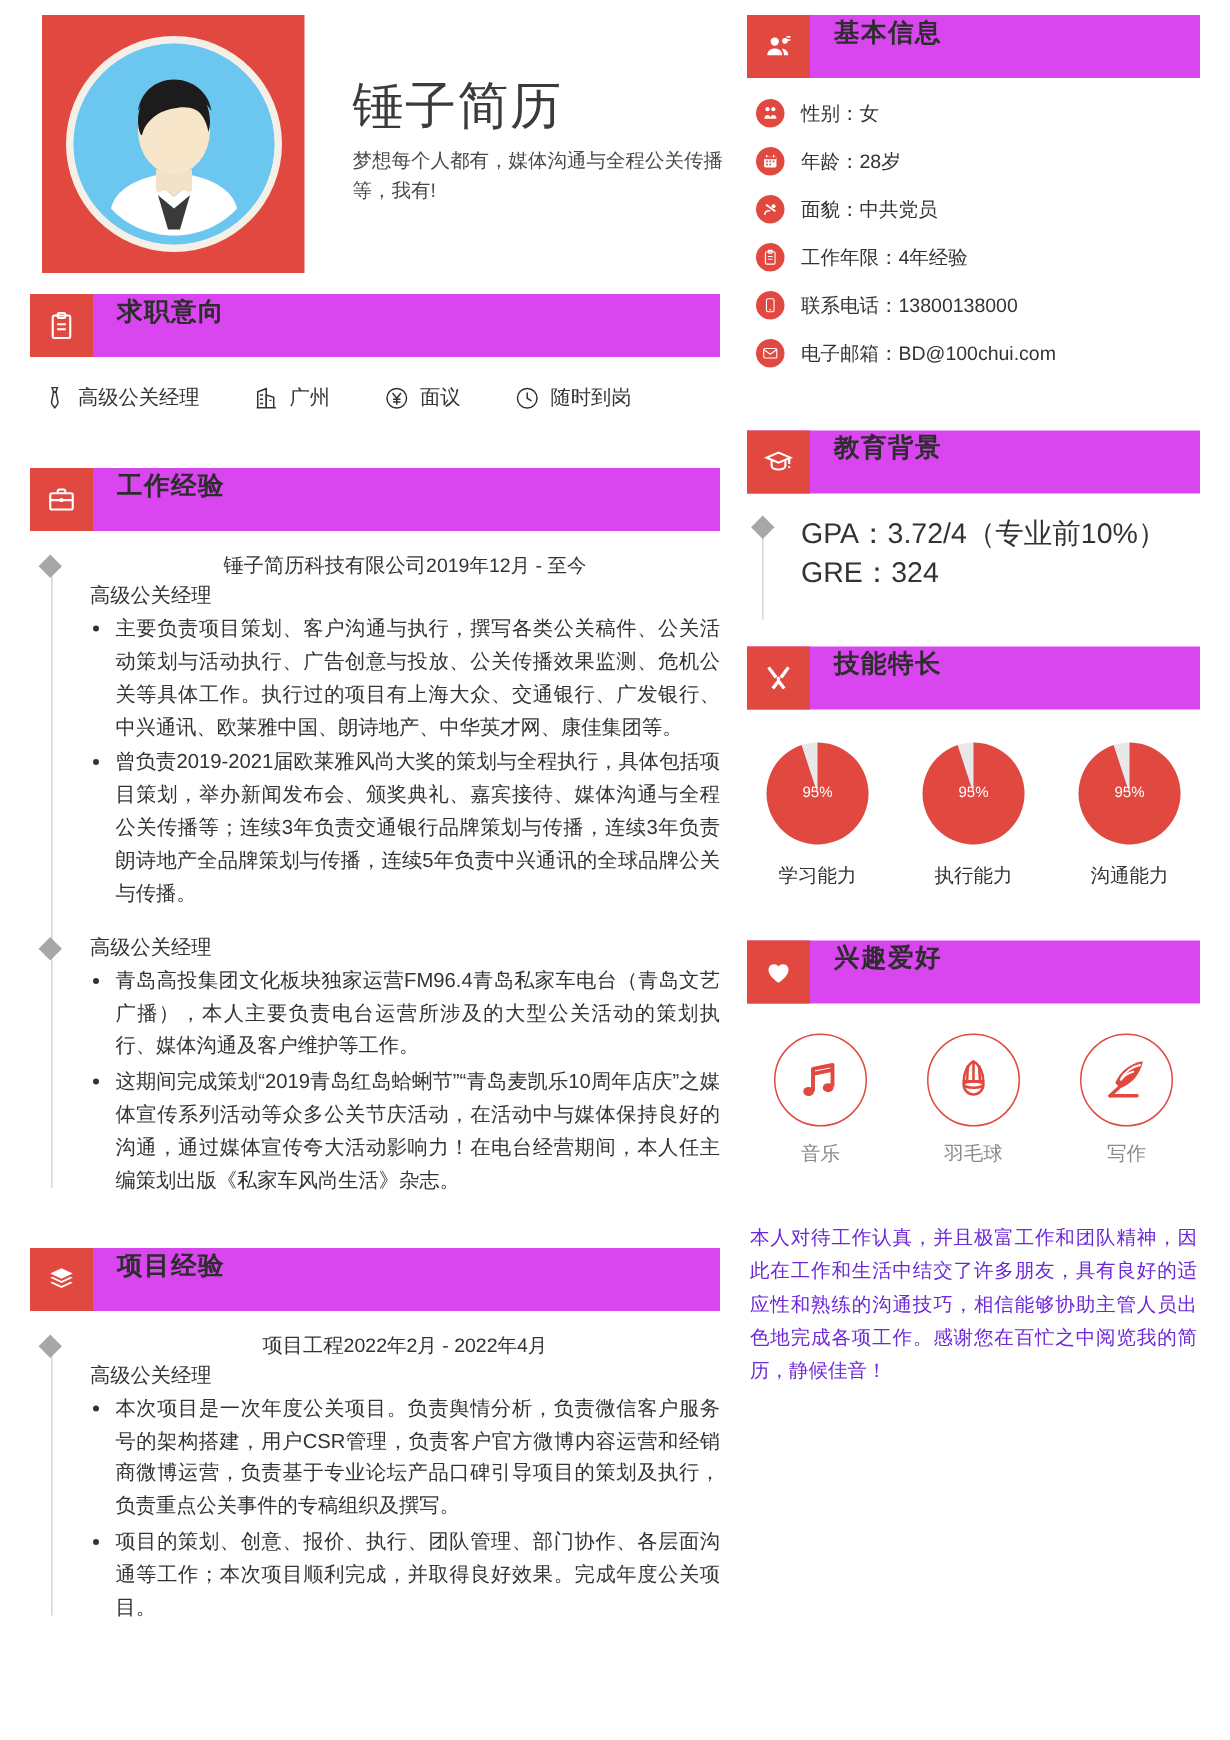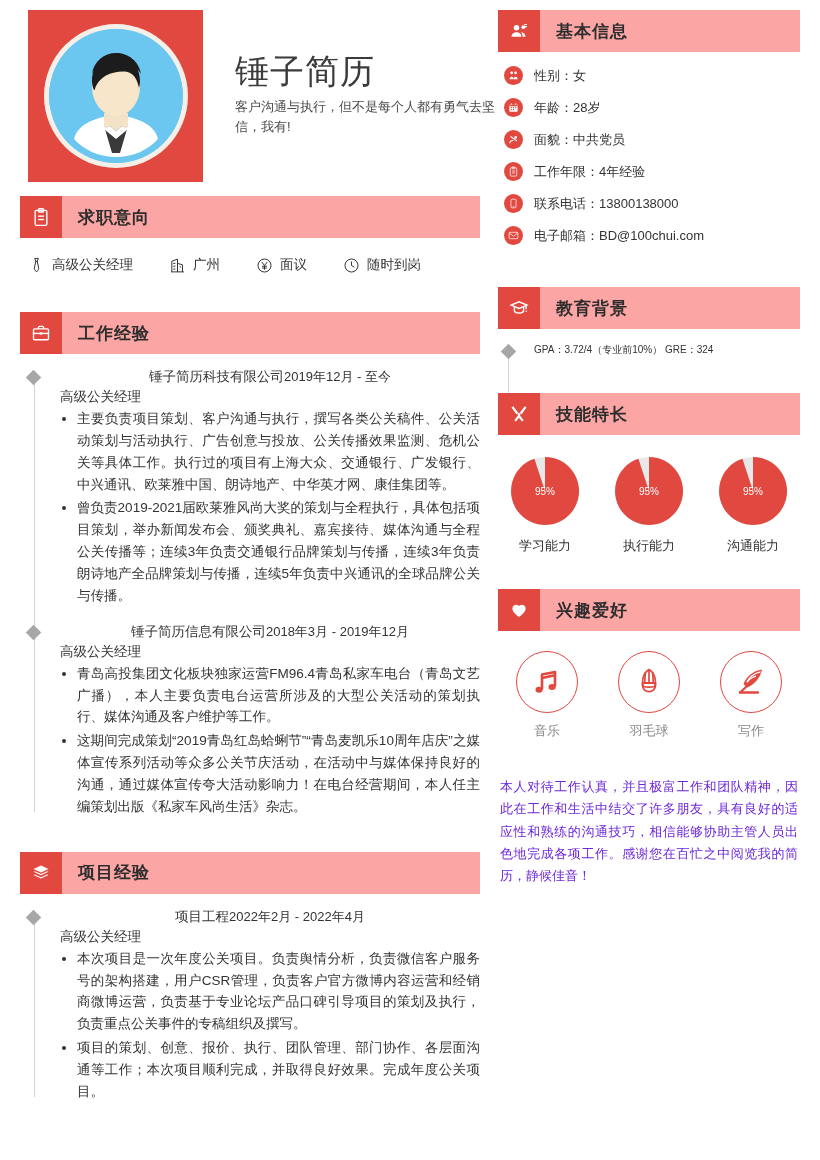--- a/index.html
+++ b/index.html
@@ -35,22 +35,22 @@
   .hero-name {
     font-size:34px; font-weight:400; color:#3b3b3b; letter-spacing:1px;
     line-height:1.15;
   }
   .hero-slogan {
     margin-top:6px; font-size:13px; color:#4a4a4a; line-height:1.55;
   }
 
   
   .sec-head {
-    position:relative; height:42px; background:#fca5a5;
-    display:flex; align-items:center;
+    position:relative; height:42px; background:#d946ef;
+    display:flex; 
   }
   .sec-icon {
     width:42px; height:42px; background:#E1483F;
     display:flex; align-items:center; justify-content:center;
     flex:0 0 42px;
   }
   .sec-icon svg { width:20px; height:20px; fill:none; stroke:#fff; stroke-width:1.7; }
   .sec-icon svg.fl { fill:#fff; stroke:none; }
   .sec-title {
     margin-left:16px; font-size:17px; font-weight:bold; color:#2d2d2d;
@@ -114,21 +114,21 @@
     width:1px; background:#d5d5d5;
   }
   .edu::after {
     content:""; position:absolute; left:5px; top:3px;
     width:11px; height:11px; background:#a7a7a7; transform:rotate(45deg);
   }
   .edu-top { display:flex; justify-content:space-between; align-items:baseline; }
   .edu-school { font-size:13px; color:#333; }
   .edu-date { font-size:13px; color:#333; white-space:nowrap; }
   .edu-major { font-size:13px; font-weight:bold; color:#2d2d2d; margin-top:3px; }
-  .edu-gpa { font-size:10px; color:#333; margin-top:9px; }
+  .edu-gpa { font-size:19px; color:#333; margin-top:9px; }
 
   
   .skills { display:flex; justify-content:space-between; margin-top:20px; padding:0 6px; }
   .skill { width:82px; text-align:center; }
   .ring { position:relative; width:72px; height:72px; margin:0 auto; }
   .ring svg { display:block; width:72px; height:72px; }
   .ring-val {
     position:absolute; left:0; right:0; top:50%; transform:translateY(-50%);
     text-align:center; font-size:10px; color:#fff;
   }
@@ -168,21 +168,21 @@
             <ellipse cx="67" cy="58" rx="24" ry="29" fill="#F7E6CA"></ellipse>
             <path d="M43 52c0-16 11-26 24-26s24 10 24 26c0 4-1 7-1 7s-2-12-9-15c-6-3-16-1-23 2-6 3-11 9-12 14-1 4-3-4-3-8z" fill="#1c1c1c"></path>
             <path d="M43 45c2-13 12-21 24-21s23 8 25 21c-4-7-12-12-25-12s-21 5-24 12z" fill="#1c1c1c"></path>
             <path d="M61 97l6 5 6-5 5 3-7 24h-8l-7-24z" fill="#3a3a3a"></path>
             <path d="M67 102l-6-5-6 3 12 10 12-10-6-3z" fill="#ffffff"></path>
           </svg>
         </div>
       </div>
       <div class="hero-text">
         <div class="hero-name">锤子简历</div>
-        <div class="hero-slogan">客户沟通与执行，但不是每个人都有勇气去坚信，我有!</div>
+        <div class="hero-slogan">梦想每个人都有，媒体沟通与全程公关传播等，我有!</div>
       </div>
     </div>
 
     <div style="margin-top:14px;">
       <div class="sec-head">
         <div class="sec-icon">
           <svg viewBox="0 0 24 24">
               <rect x="5" y="4" width="14" height="18" rx="1.5"></rect>
               <rect x="9" y="2" width="6" height="4" rx="1"></rect>
               <line x1="8.5" y1="11" x2="15.5" y2="11"></line>
@@ -258,24 +258,20 @@
             <span class="tl-org">锤子简历科技有限公司</span>
             <span class="tl-date">2019年12月 - 至今</span>
           </div>
           <div class="tl-role">高级公关经理</div>
           <ul class="tl-bullets">
             <li>主要负责项目策划、客户沟通与执行，撰写各类公关稿件、公关活动策划与活动执行、广告创意与投放、公关传播效果监测、危机公关等具体工作。执行过的项目有上海大众、交通银行、广发银行、中兴通讯、欧莱雅中国、朗诗地产、中华英才网、康佳集团等。</li>
             <li>曾负责2019-2021届欧莱雅风尚大奖的策划与全程执行，具体包括项目策划，举办新闻发布会、颁奖典礼、嘉宾接待、媒体沟通与全程公关传播等；连续3年负责交通银行品牌策划与传播，连续3年负责朗诗地产全品牌策划与传播，连续5年负责中兴通讯的全球品牌公关与传播。</li>
           </ul>
         </div>
         <div class="tl-entry">
-          <div class="tl-top">
-            <span class="tl-org">锤子简历信息有限公司</span>
-            <span class="tl-date">2018年3月 - 2019年12月</span>
-          </div>
           <div class="tl-role">高级公关经理</div>
           <ul class="tl-bullets">
             <li>青岛高投集团文化板块独家运营FM96.4青岛私家车电台（青岛文艺广播），本人主要负责电台运营所涉及的大型公关活动的策划执行、媒体沟通及客户维护等工作。</li>
             <li>这期间完成策划“2019青岛红岛蛤蜊节”“青岛麦凯乐10周年店庆”之媒体宣传系列活动等众多公关节庆活动，在活动中与媒体保持良好的沟通，通过媒体宣传夸大活动影响力！在电台经营期间，本人任主编策划出版《私家车风尚生活》杂志。</li>
           </ul>
         </div>
       </div>
     </div>
 
     <div style="margin-top:34px;">

